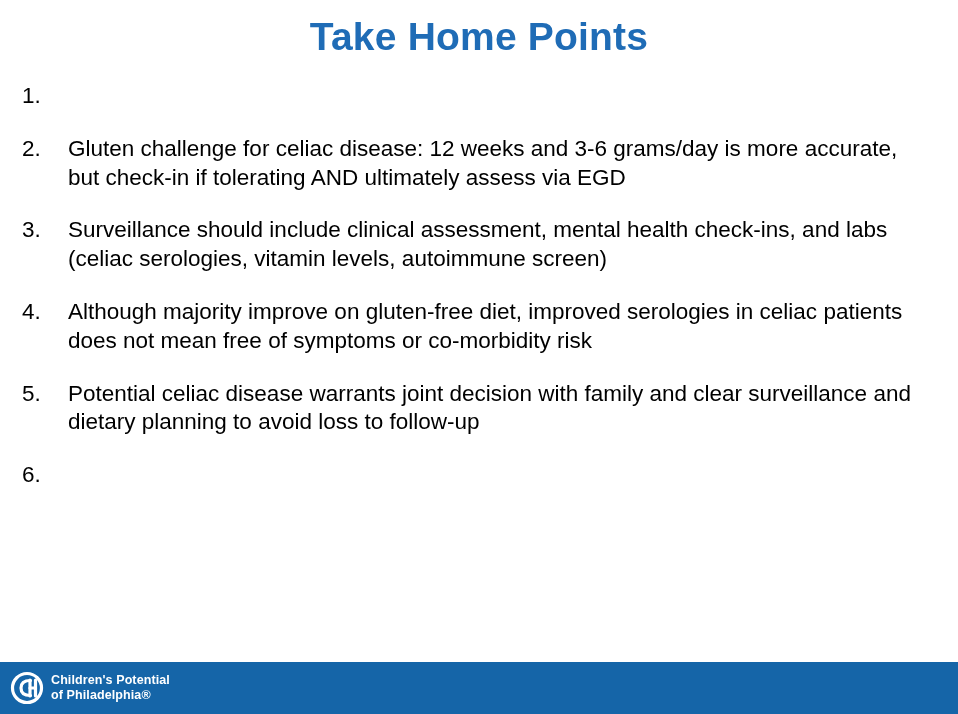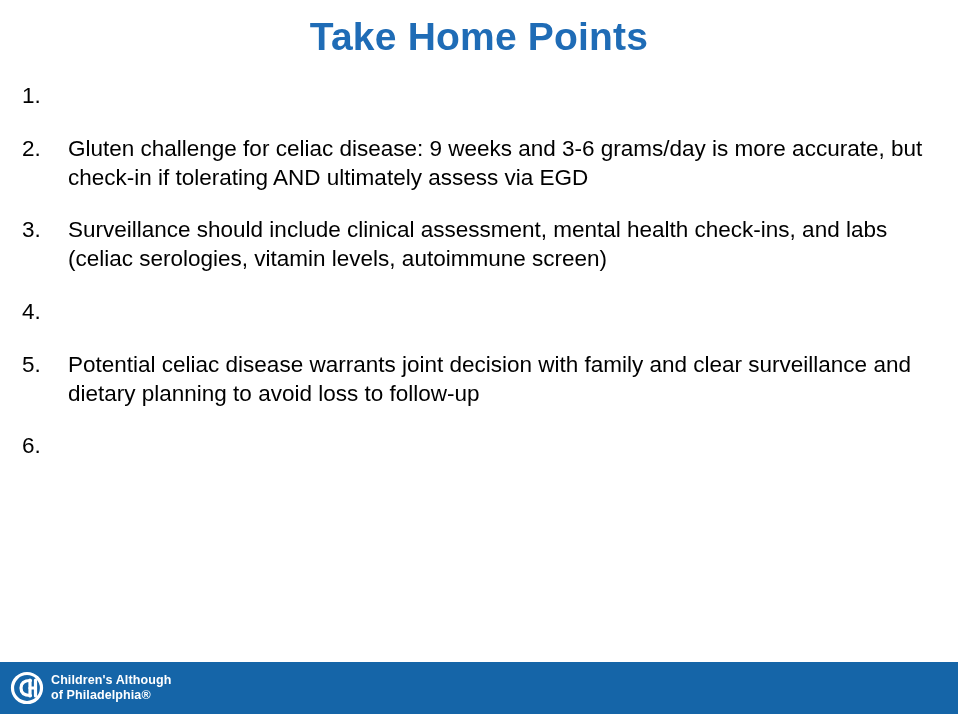--- a/index.html
+++ b/index.html
@@ -104,28 +104,29 @@
 <div class="slide">
 
   <h1 class="slide-title">Take Home Points</h1>
 
   <ul class="points">
     <li class="point">
       <div class="point-number">1.</div>
     </li>
     <li class="point">
       <div class="point-number">2.</div>
-      <div class="point-text">Gluten challenge for celiac disease: 9 weeks and 3-6 grams/day is more accurate, but check-in if tolerating AND ultimately assess via EGD</div>
+      <div class="point-text">Gluten challenge for celiac disease: 12 weeks and 3-6 grams/day is more accurate, but check-in if tolerating AND ultimately assess via EGD</div>
     </li>
     <li class="point">
       <div class="point-number">3.</div>
       <div class="point-text">Surveillance should include clinical assessment, mental health check-ins, and labs (celiac serologies, vitamin levels, autoimmune screen)</div>
     </li>
     <li class="point">
       <div class="point-number">4.</div>
+      <div class="point-text">Although majority improve on gluten-free diet, improved serologies in celiac patients does not mean free of symptoms or co-morbidity risk</div>
     </li>
     <li class="point">
       <div class="point-number">5.</div>
       <div class="point-text">Potential celiac disease warrants joint decision with family and clear surveillance and dietary planning to avoid loss to follow-up</div>
     </li>
     <li class="point">
       <div class="point-number">6.</div>
     </li>
   </ul>
 
@@ -134,19 +135,19 @@
       <div class="logo-mark">
         <svg width="38" height="38" viewBox="0 0 38 38" aria-hidden="true">
           <circle cx="19" cy="19" r="14.5" fill="none" stroke="#ffffff" stroke-width="3.2"></circle>
           <path d="M22.5 11.5 C15.5 11.5 13 15 13 19 C13 23 15.5 26.5 22.5 26.5" fill="none" stroke="#ffffff" stroke-width="3.2" stroke-linecap="round"></path>
           <path d="M22 11 L22 27" fill="none" stroke="#ffffff" stroke-width="3.2" stroke-linecap="round"></path>
           <path d="M27.5 11 L27.5 27" fill="none" stroke="#ffffff" stroke-width="3.2" stroke-linecap="round"></path>
           <path d="M22 19 L27.5 19" fill="none" stroke="#ffffff" stroke-width="3.2" stroke-linecap="round"></path>
         </svg>
       </div>
       <div class="logo-text">
-        <span>Children's Although</span>
+        <span>Children's Potential</span>
         <span>of Philadelphia®</span>
       </div>
     </div>
   </div>
 
 </div>
 
 </body></html>

